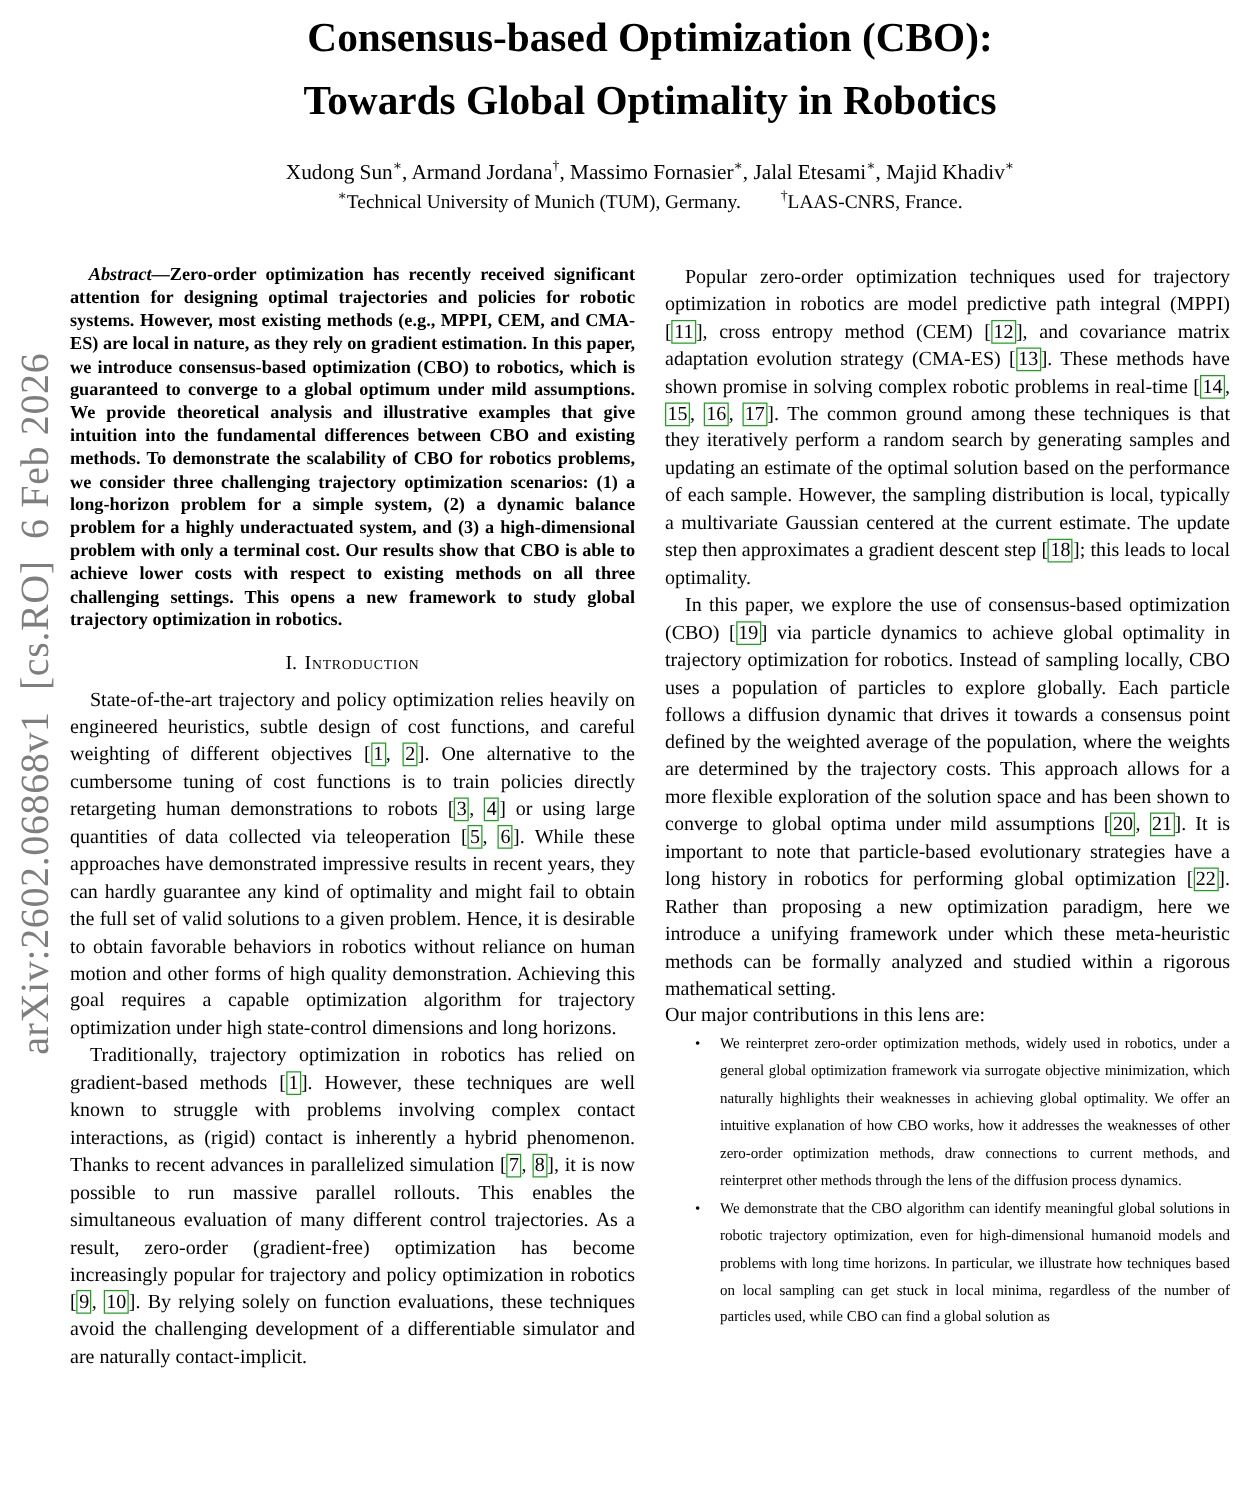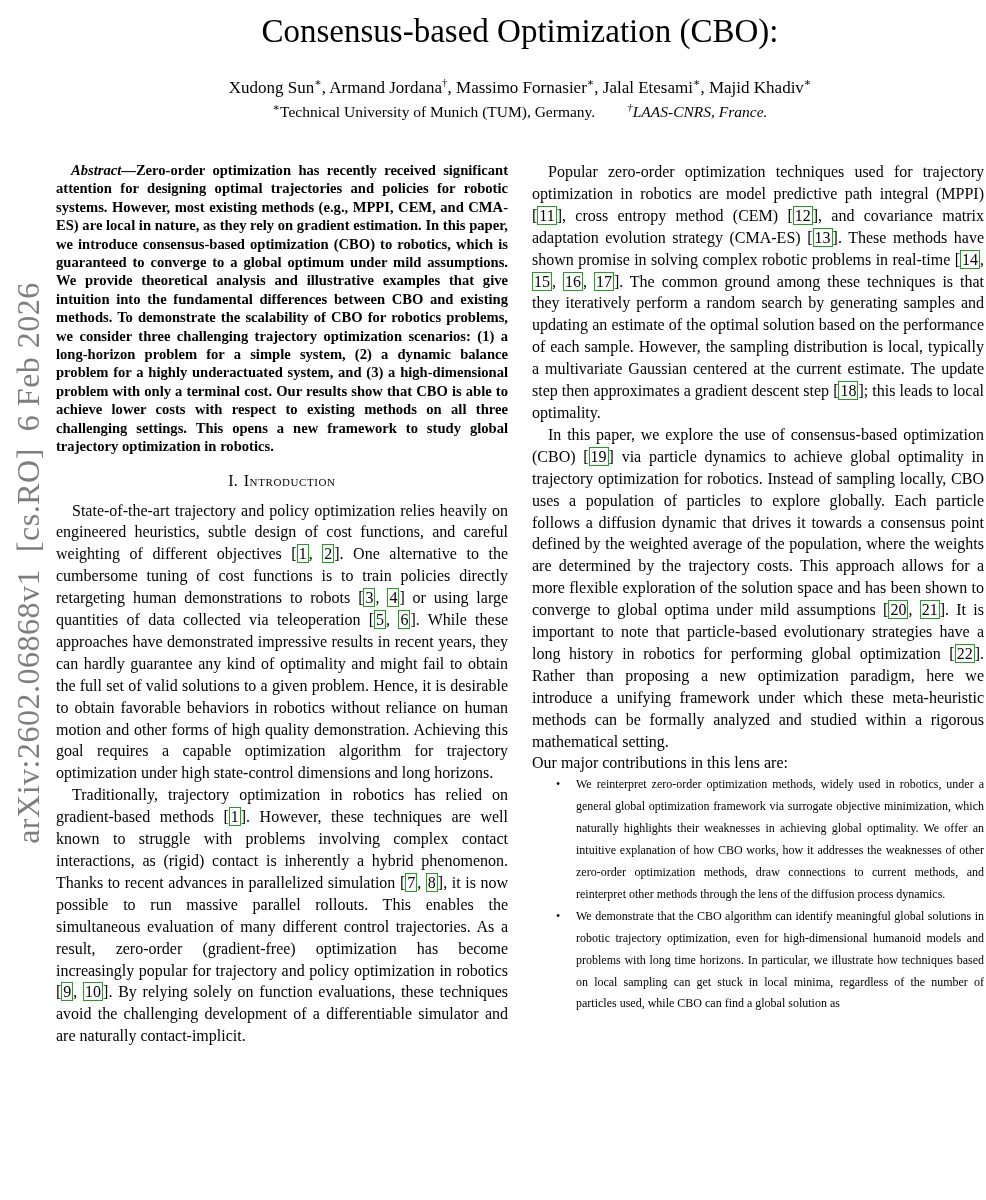--- a/index.html
+++ b/index.html
@@ -10,25 +10,25 @@
     font-family:"Liberation Serif","DejaVu Serif",serif;
     color:#000; background:#fff;
   }
   .page { position:relative; width:986px; height:1200px; overflow:hidden; background:#fff; }
   .watermark {
     position:absolute; left:28px; top:563px;
     transform:translate(-50%,-50%) rotate(-90deg);
     white-space:pre; font-size:32px; color:var(--wm-gray); letter-spacing:0.5px;
   }
   .content { padding:6px 2px 0 56px; }
-  h1.title { margin:0; text-align:center; font-size:33px; font-weight:400; line-height:50px; }
+  h1.title { margin:0; text-align:center; font-size:33px; font-weight:700; line-height:50px; }
   .authors { text-align:center; margin-top:22px; font-size:17px; }
   sup { line-height:0; font-size:11px; }
   .affils { text-align:center; margin-top:5px; font-size:15.5px; }
-  .affil-item + .affil-item { margin-left:32px;font-style:italic; }
+  .affil-item + .affil-item { margin-left:32px; }
   .columns { display:flex; gap:24px; margin-top:40px; }
   .col { width:454px; text-align:justify; hyphens:auto; -webkit-hyphens:auto; }
   p { margin:0; }
   .abstract { font-size:14.6px; font-weight:700; line-height:18.4px; text-indent:15px; }
   .abstract .abs-label { font-style:italic; }
   .section-heading { margin:16px 0 10px; text-align:center; font-size:16px; font-weight:400; }
   .section-heading .sc { font-variant:small-caps; letter-spacing:0.6px; margin-left:6px; }
   .body-para { font-size:16px; line-height:21.9px; }
   .indent { text-indent:16px; }
   .contrib-intro { font-size:16px; line-height:21.9px; }
@@ -41,20 +41,21 @@
 <body>
 
 <div class="page">
 
   <div class="watermark">arXiv:2602.06868v1  [cs.RO]  6 Feb 2026</div>
 
   <div class="content">
 
     <h1 class="title">
       <span>Consensus-based Optimization (CBO):</span><br>
+      <span>Towards Global Optimality in Robotics</span>
     </h1>
 
     <div class="authors" id="authors">Xudong Sun<sup>∗</sup>, Armand Jordana<sup>†</sup>, Massimo Fornasier<sup>∗</sup>, Jalal Etesami<sup>∗</sup>, Majid Khadiv<sup>∗</sup></div>
 
     <div class="affils" id="affils"><span class="affil-item"><sup>∗</sup>Technical University of Munich (TUM), Germany.</span><span class="affil-item"><sup>†</sup>LAAS-CNRS, France.</span></div>
 
     <div class="columns">
 
       <div class="col">
         <p class="abstract"><span class="abs-label">Abstract</span><span>—Zero-order optimization has recently received significant attention for designing optimal trajectories and policies for robotic systems. However, most existing methods (e.g., MPPI, CEM, and CMA-ES) are local in nature, as they rely on gradient estimation. In this paper, we introduce consensus-based optimization (CBO) to robotics, which is guaranteed to converge to a global optimum under mild assumptions. We provide theoretical analysis and illustrative examples that give intuition into the fundamental differences between CBO and existing methods. To demonstrate the scalability of CBO for robotics problems, we consider three challenging trajectory optimization scenarios: (1) a long-horizon problem for a simple system, (2) a dynamic balance problem for a highly underactuated system, and (3) a high-dimensional problem with only a terminal cost. Our results show that CBO is able to achieve lower costs with respect to existing methods on all three challenging settings. This opens a new framework to study global trajectory optimization in robotics.</span></p>

